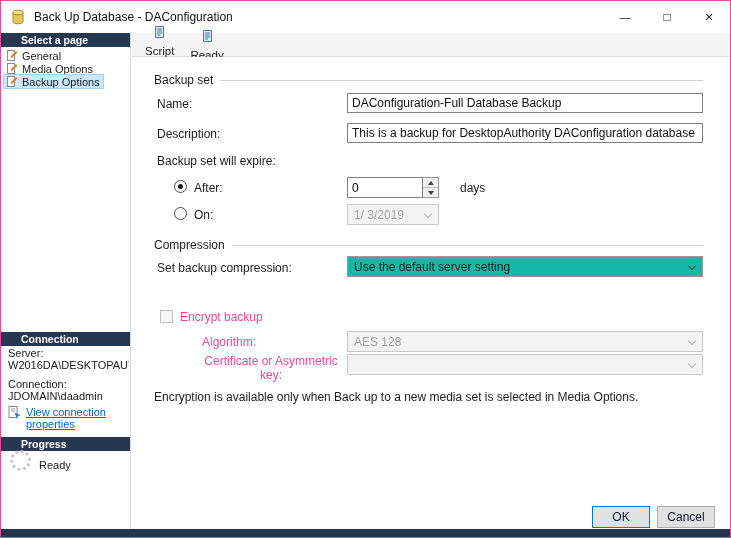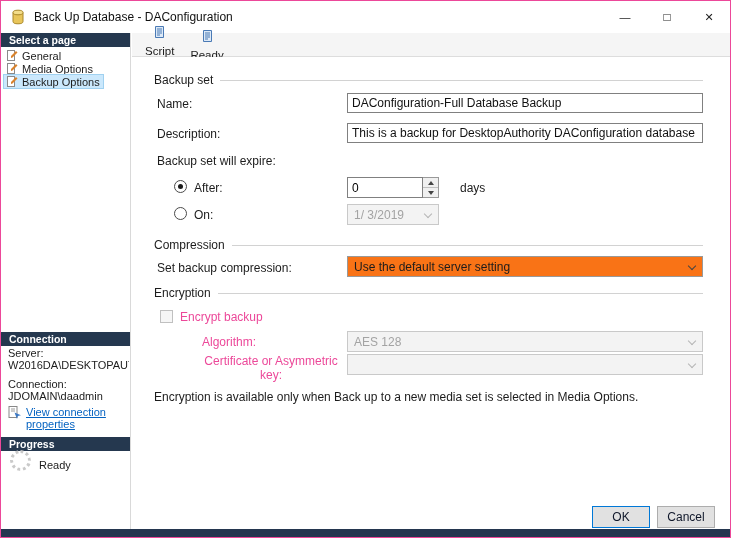--- a/index.html
+++ b/index.html
@@ -14,21 +14,21 @@
   .db-icon { margin-left:9px; display:flex; }
   .title { margin-left:8px; font-size:12px; color:#111; }
   .win-controls { margin-left:auto; display:flex; height:100%; }
   .win-btn { width:42px; height:100%; display:flex; align-items:center; justify-content:center; font-size:11px; color:#222; }
   .win-btn .maxg { font-size:12px; margin-top:-1px; }
 
   .body { position:absolute; left:0; top:32px; right:0; bottom:8px; }
 
   
   .sidebar { position:absolute; left:0; top:0; bottom:0; width:130px; background:#fff; border-right:1px solid #d9d9d9; font-size:11px; }
-  .side-header { position:absolute; left:0; right:0; height:14px; line-height:14px; background:#25384f; color:#fff; font-weight:bold; font-size:10.5px; padding-left:8px; }
+  .side-header { position:absolute; left:0; right:0; height:14px; line-height:14px; background:#25384f; color:#fff; font-weight:bold; font-size:10.5px; padding-left:20px; }
   .tree { position:absolute; top:16px; left:3px; right:2px; }
   .tree-item { display:flex; align-items:center; gap:4px; height:13px; padding:0 3px; width:fit-content; white-space:nowrap; color:#1c1c1c; }
   .tree-item.selected { background:#cbe8fc; outline:1px solid #a0d1f0; }
   .side-text { position:absolute; left:7px; right:1px; color:#1c1c1c; white-space:nowrap; overflow:hidden; }
   .conn-link { position:absolute; left:7px; display:flex; gap:4px; align-items:flex-start; }
   .link-text { color:#0563c1; text-decoration:underline; width:86px; line-height:12px; }
   .spinner { position:absolute; left:9px; width:21px; height:21px; border:3px dotted #c9c9c9; border-radius:50%; }
   .ready { left:38px; }
 
   
@@ -36,21 +36,21 @@
   .toolbar { position:absolute; left:0; top:0; right:0; height:24px; background:#f5f5f5; border-bottom:1px solid #dddddd; display:flex; align-items:center; padding-left:8px; gap:6px; font-size:11.5px; color:#1c1c1c; }
   .tool-btn { display:flex; align-items:center; gap:4px; padding:2px 5px;flex-direction:column; }
   .form { position:absolute; left:0; top:24px; right:0; bottom:0; background:#fff; font-size:12px; color:#1c1c1c; }
 
   .group { position:absolute; left:22px; right:27px; display:flex; align-items:center; gap:7px; }
   .group .rule { flex:1; height:1px; background:#d2d2d2; margin-top:1px; }
   .label { position:absolute; white-space:nowrap; }
   .dlabel { color:#ec4899;text-align:center; }
 
   .textbox { position:absolute; height:20px; border:1px solid #808080; font:12px "Liberation Sans", sans-serif; padding:0 4px; color:#111; background:#fff; }
-  .combo { position:absolute; height:21px; border:1px solid #999; background:#f97316; display:flex; align-items:center; padding:0 20px 0 6px; white-space:nowrap; overflow:hidden; }
+  .combo { position:absolute; height:21px; border:1px solid #999; background:#14b8a6; display:flex; align-items:center; padding:0 20px 0 6px; white-space:nowrap; overflow:hidden; }
   .combo .chev { position:absolute; right:7px; top:6px; width:6px; height:6px; border-right:1.5px solid #444; border-bottom:1.5px solid #444; transform:rotate(45deg); }
   .combo.disabled { background:#f3f3f3; border-color:#c9c9c9; color:#a3a3a3; }
   .combo.disabled .chev { border-color:#b5b5b5; }
 
   .spinbox { position:absolute; display:flex; height:21px; }
   .spinbox input { width:76px; border:1px solid #808080; padding:0 4px; font:12px "Liberation Sans", sans-serif; }
   .spin-btns { width:16px; display:flex; flex-direction:column; border:1px solid #999; border-left:none; }
   .spin-btn { flex:1; background:#f0f0f0; display:flex; align-items:center; justify-content:center; }
   .spin-btn:first-child { border-bottom:1px solid #c0c0c0; }
   .tri-up { width:0; height:0; border-left:3px solid transparent; border-right:3px solid transparent; border-bottom:4px solid #444; }
@@ -220,24 +220,20 @@
           <span>Compression</span>
           <span class="rule"></span>
         </div>
 
         <div class="label" style="left:25px; top:204px">Set backup compression:</div>
         <div class="combo" style="left:215px; right:27px; top:199px">
           <span>Use the default server setting</span>
           <span class="chev"></span>
         </div>
 
-        <div class="group" style="top:229px">
-          <span>Encryption</span>
-          <span class="rule"></span>
-        </div>
 
         <div class="checkbox" style="left:28px; top:253px"></div>
         <div class="label dlabel" style="left:48px; top:253px">Encrypt backup</div>
 
         <div class="label dlabel" style="left:70px; top:278px">Algorithm:</div>
         <div class="combo disabled" style="left:215px; right:27px; top:274px">
           <span>AES 128</span>
           <span class="chev"></span>
         </div>
 

